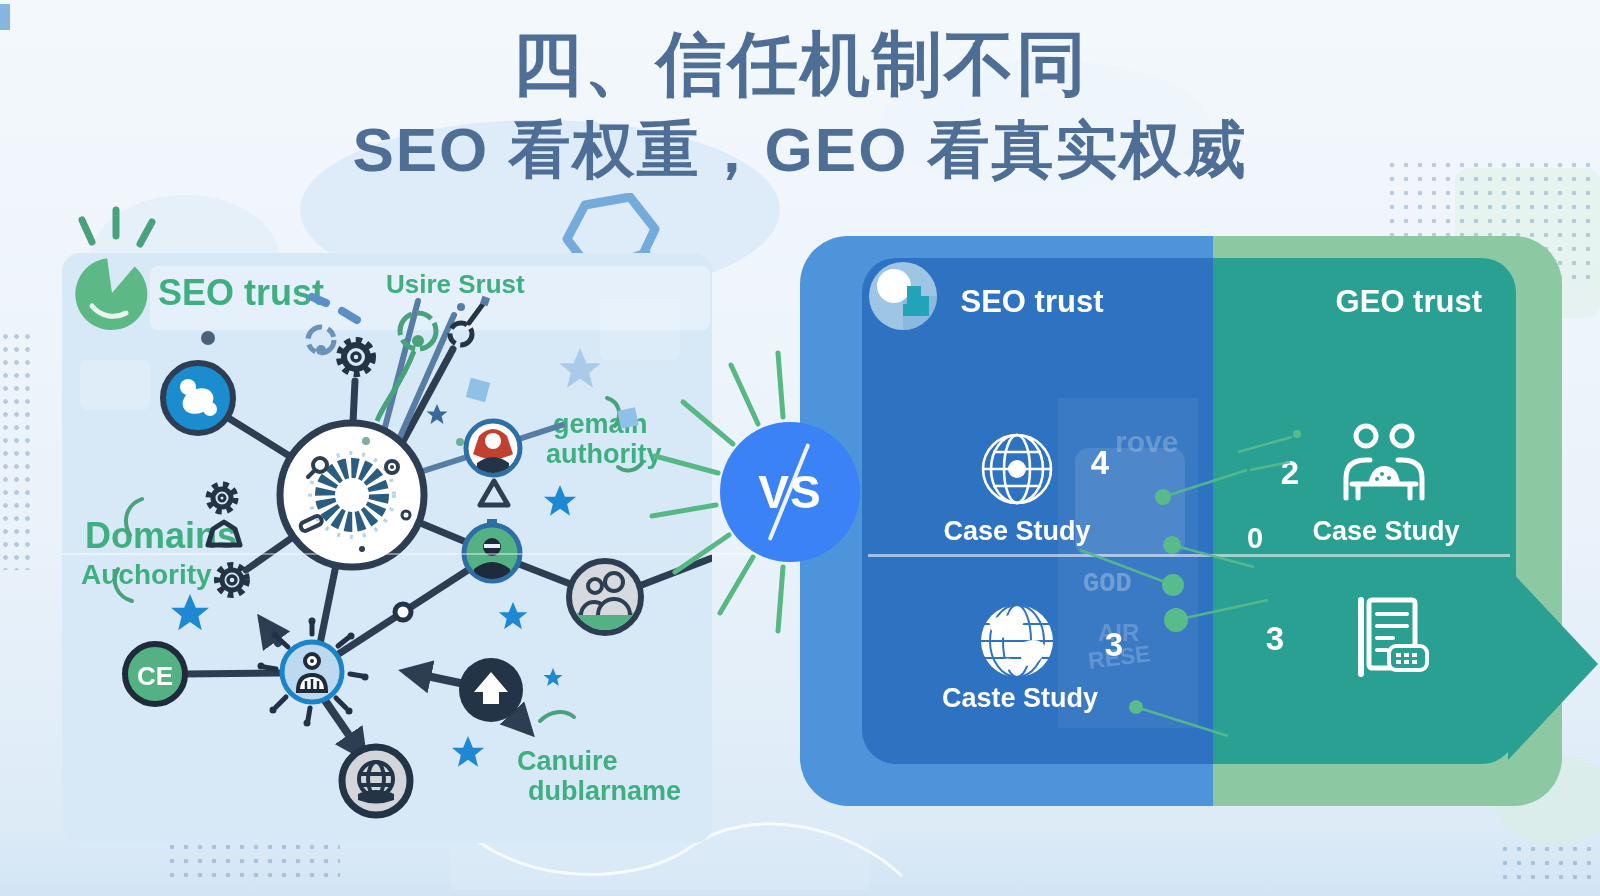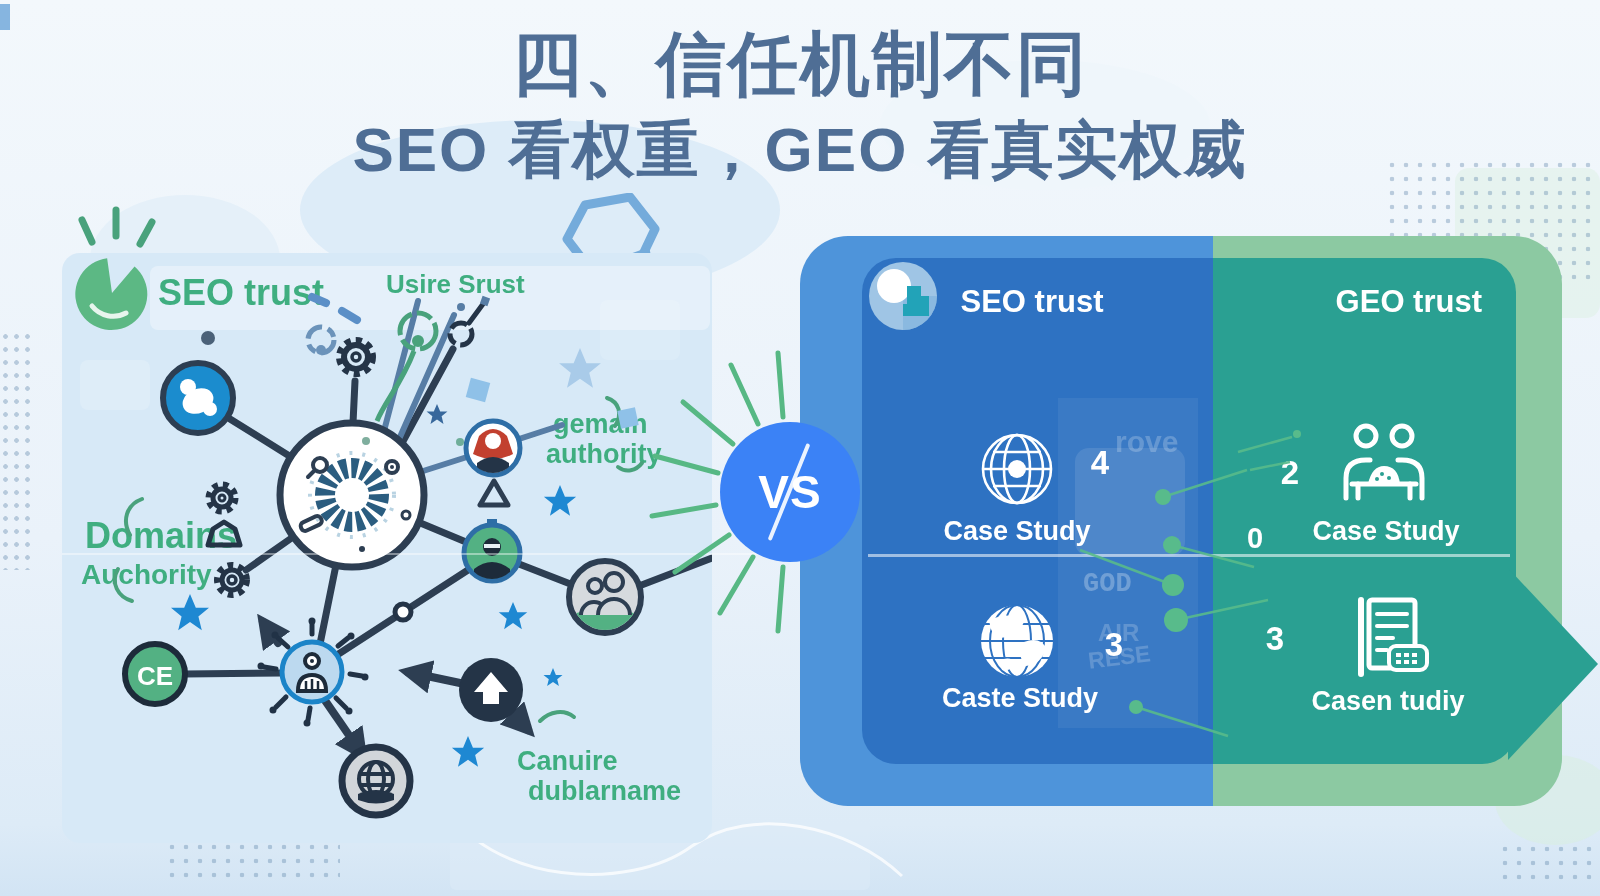--- a/index.html
+++ b/index.html
@@ -400,21 +400,20 @@
     <rect x="36" y="52" width="38" height="24" rx="7" fill="#2aa092" stroke="#fff" stroke-width="4"></rect>
     <g fill="#fff">
       <rect x="43" y="59" width="5" height="4"></rect>
         <rect x="51" y="59" width="5" height="4"></rect>
         <rect x="59" y="59" width="5" height="4"></rect>
       <rect x="43" y="66" width="5" height="4"></rect>
         <rect x="51" y="66" width="5" height="4"></rect>
         <rect x="59" y="66" width="5" height="4"></rect>
     </g>
   </svg>
-  <div class="abs cs-label w-text" style="left:426px;top:428px;width:200px;">Casen tudiy</div>
 </div>
 
 <div class="abs arrow-right" style="left:1508px;top:568px;width:90px;height:192px;background:#2aa092;"></div>
 
 <svg class="abs" style="left:866px;top:256px;" width="74" height="80" viewBox="0 0 74 80">
   <circle cx="37" cy="40" r="34" fill="#9fc5e5"></circle>
   <path d="M37,74 a34,34 0 0 0 34,-34 h-34 z" fill="#7fb2dd" opacity=".65"></path>
   <circle cx="28" cy="30" r="17" fill="#fff"></circle>
   <path d="M41,30 h14 v10 h8 v20 h-26 v-12 h4 z" fill="#22a3b8"></path>
 </svg>

